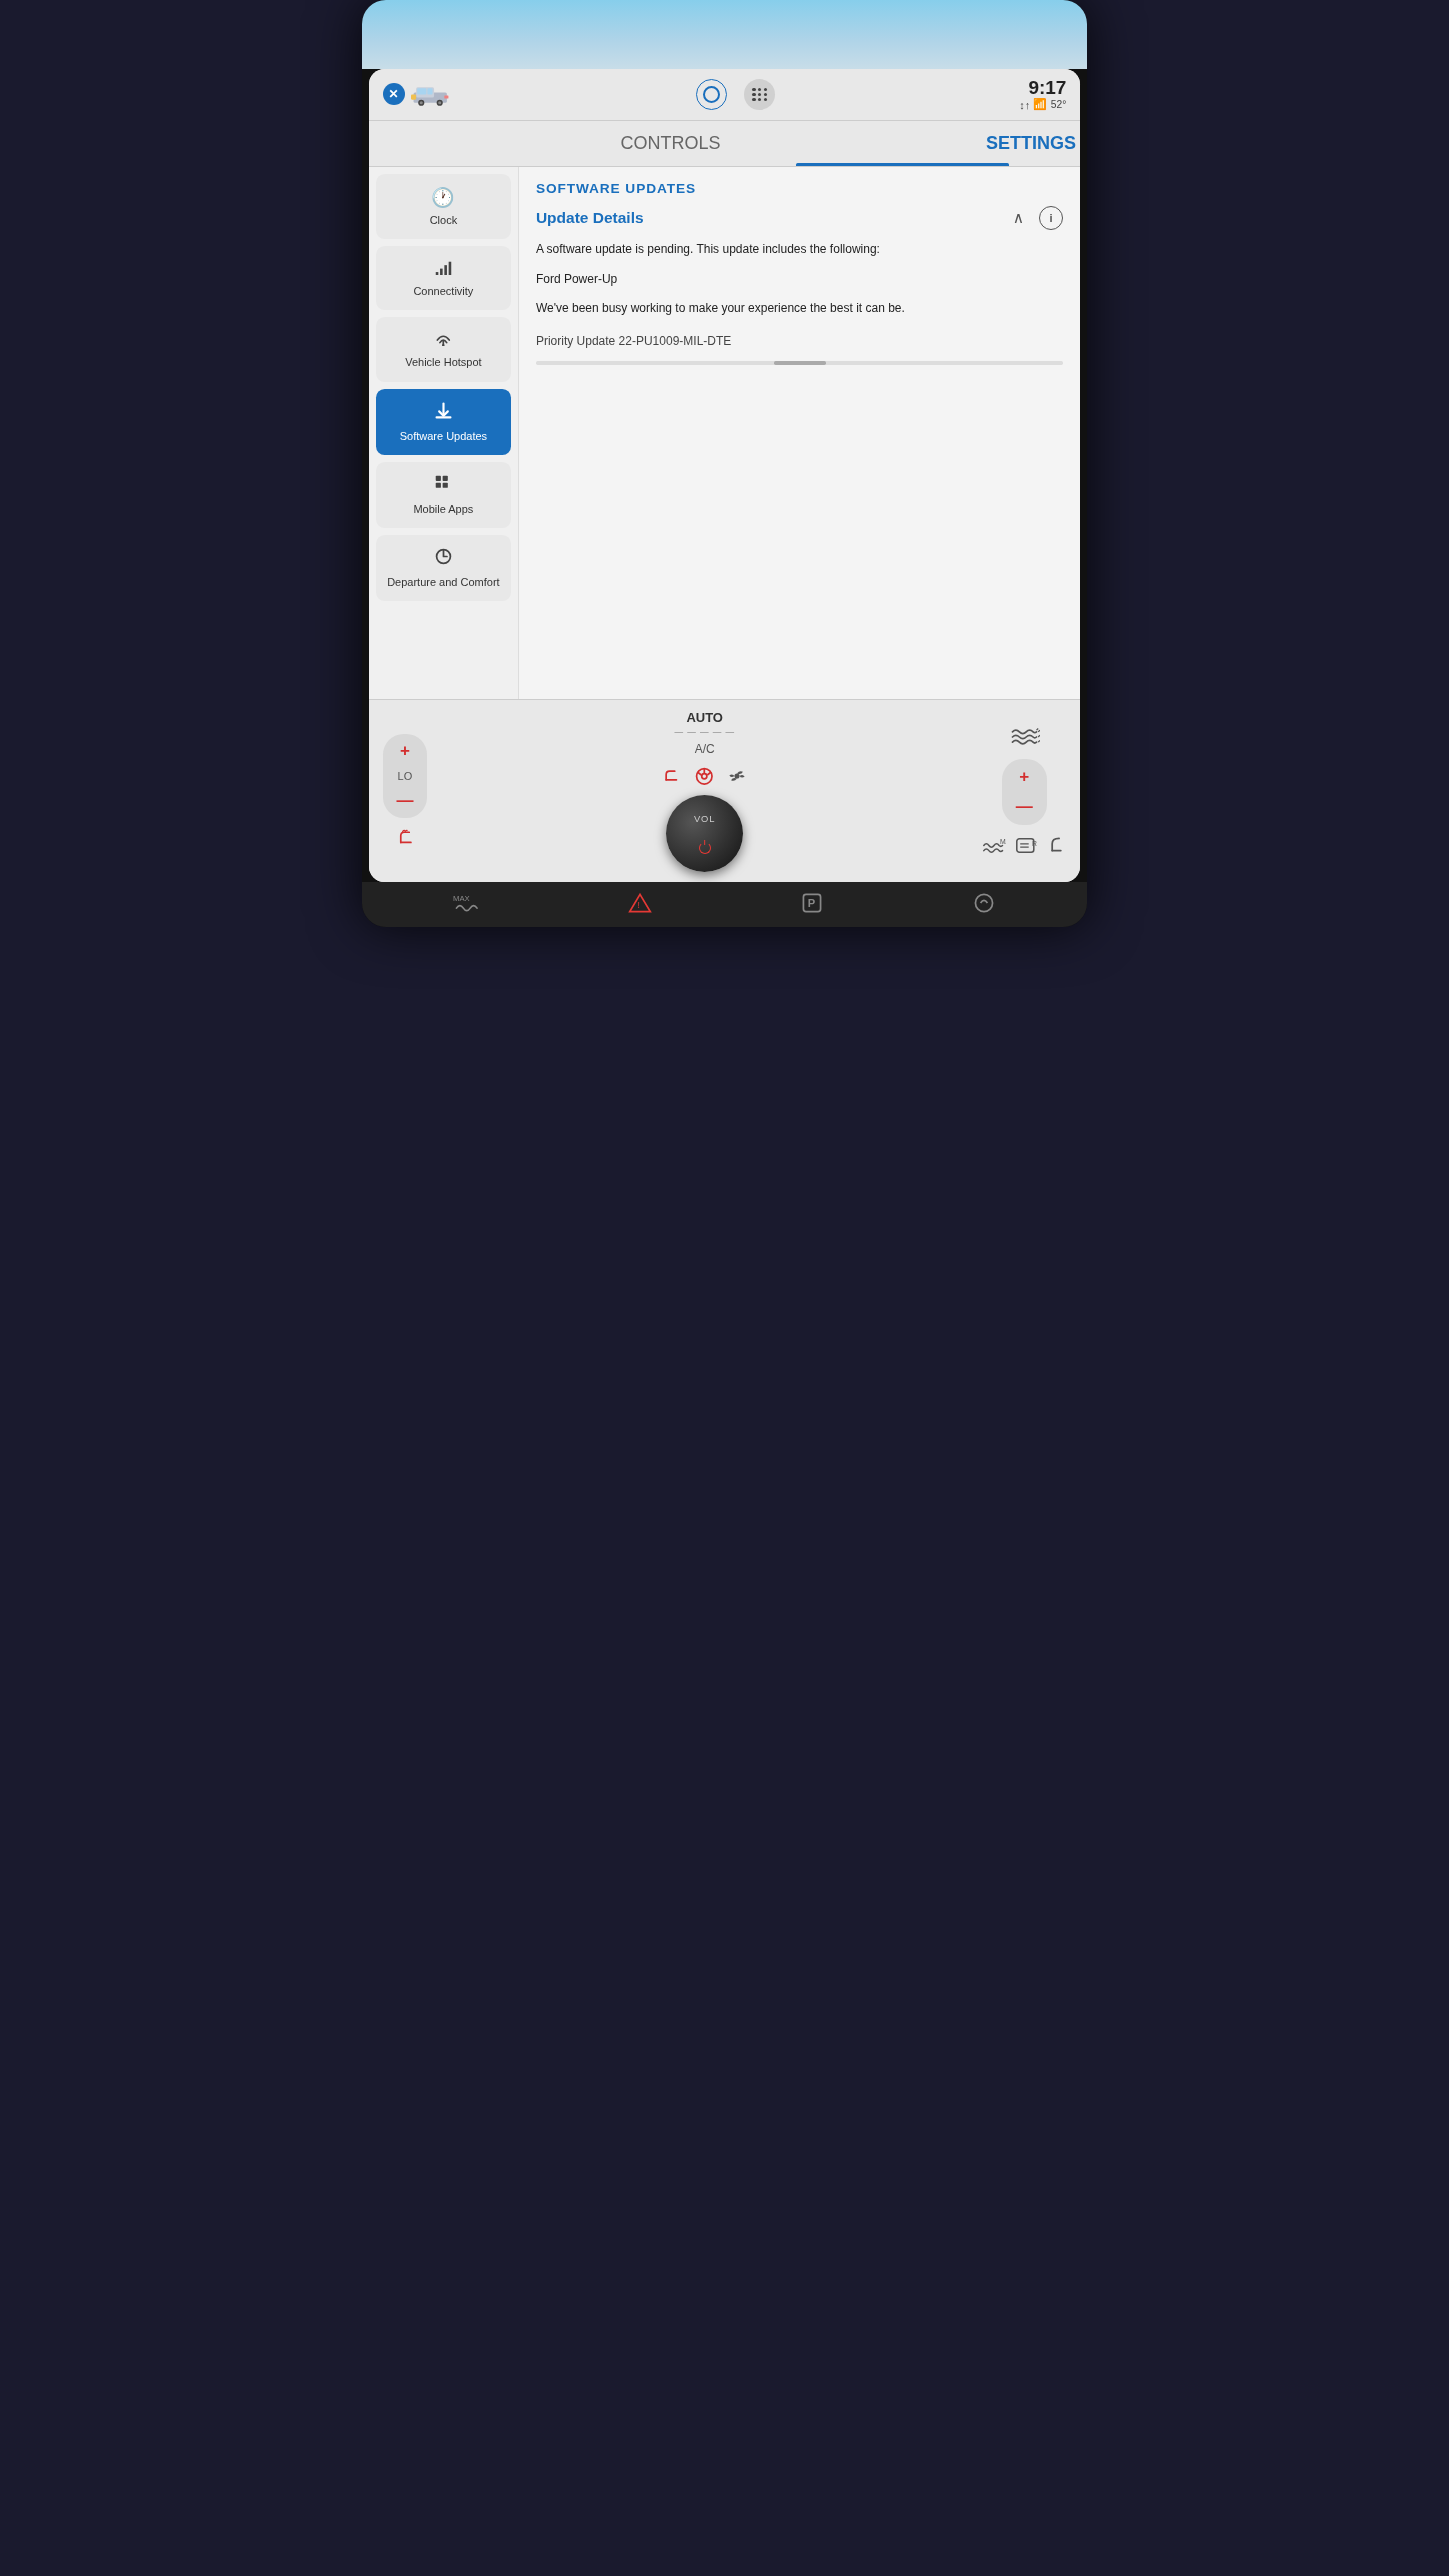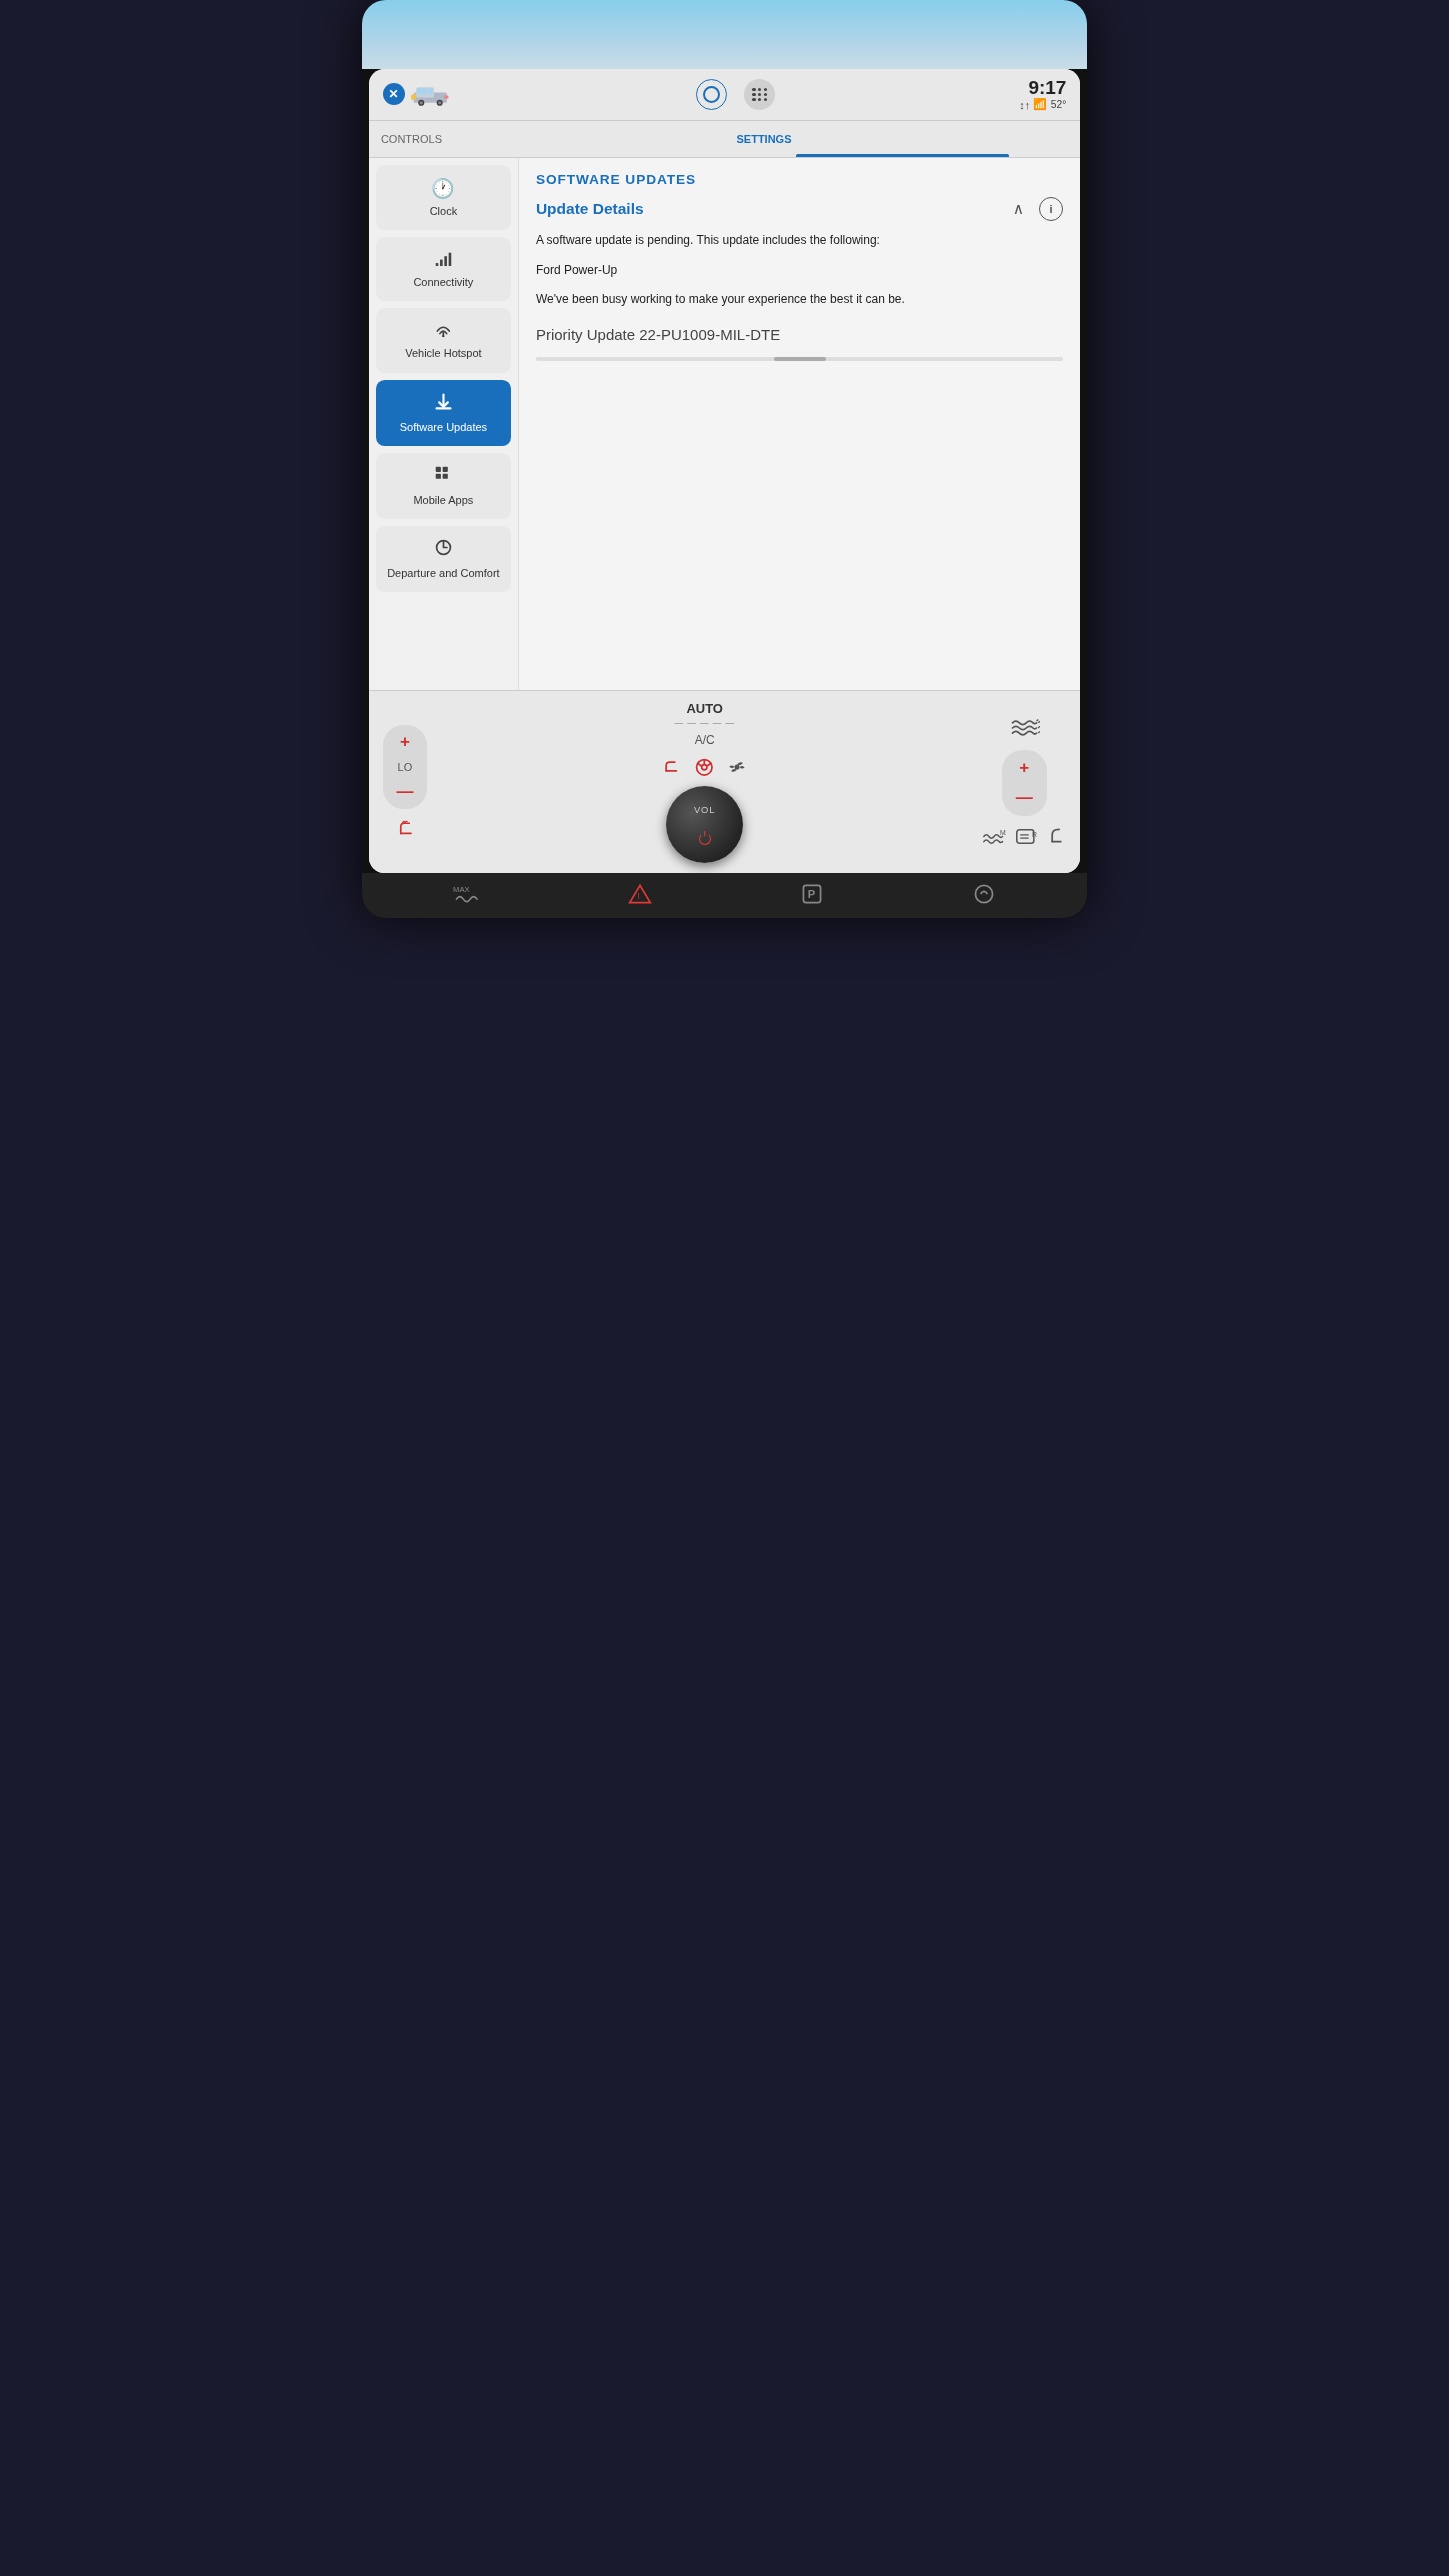--- a/index.html
+++ b/index.html
@@ -139,23 +139,23 @@
 
     
     .nav-tabs {
       display: flex;
       background: #e8e8e8;
       border-bottom: 0.9px solid #ccc;
     }
 
     .nav-tab {
       flex: 1;
-      text-align: left;
-      padding: 12px 12px;
-      font-size: 11px;
+      text-align: right;
+      padding: 12px 4px;
+      font-size: 18px;
       font-weight: 500;
       color: #666;
       cursor: pointer;
       position: relative;
     }
 
     .nav-tab.active {
       color: #1a6fbd;
       font-weight: 700;
     }
@@ -298,21 +298,21 @@
     }
 
     .update-body .feature-title {
       font-weight: 600;
       margin-bottom: 1.7px;
     }
 
     .priority-id {
       margin-top: 13.7px;
       color: #444;
-      font-size: 15px;
+      font-size: 12px;
     }
 
     
     .climate-bar {
       background: #e8e8e8;
       border-top: 1.7px solid #ccc;
       padding: 10.3px 13.7px;
       display: flex;
       align-items: center;
       justify-content: space-between;

